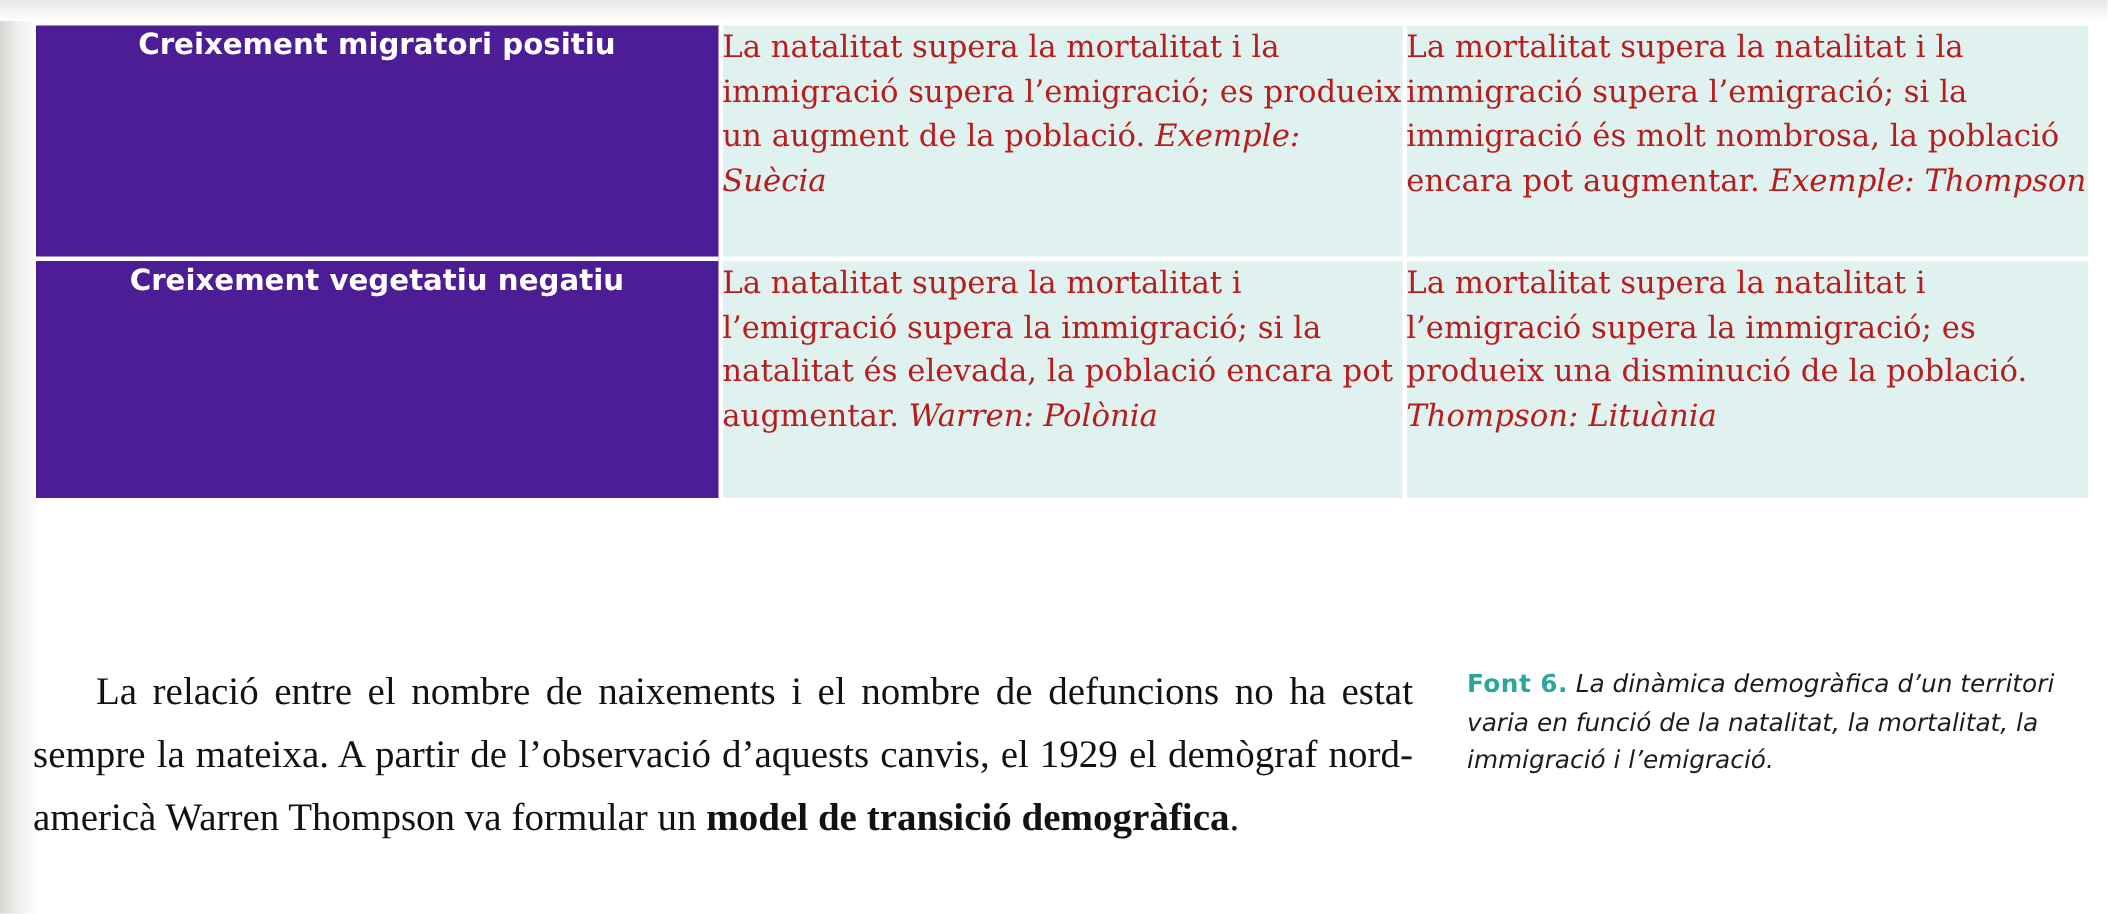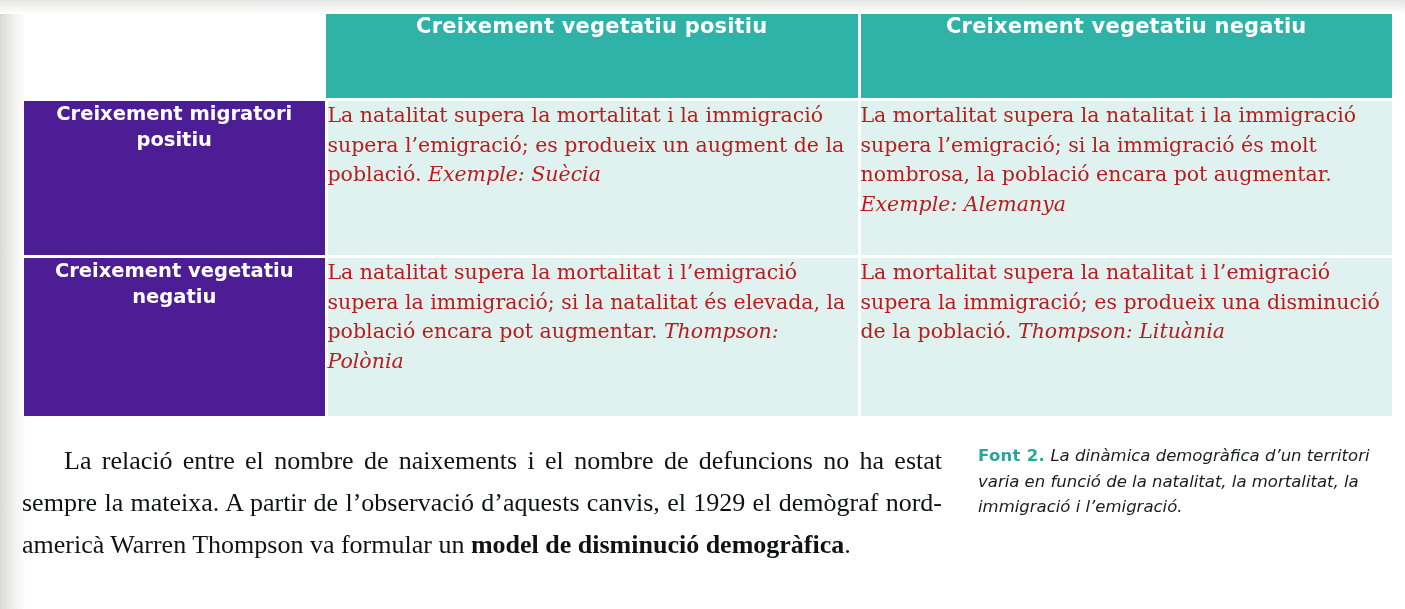--- a/index.html
+++ b/index.html
@@ -129,46 +129,41 @@
 </style>
 </head>
 <body>
 
 <div class="page-shade"></div>
 <div class="page-shade-top"></div>
 
 <div class="table-wrap">
   <table class="matrix">
     <tbody>
-        <tr>
-      <td class="corner-empty"></td>
-      <th class="col-head">Creixement vegetatiu positiu</th>
-      <th class="col-head">Creixement vegetatiu negatiu</th>
-    </tr>
     <tr class="r1">
       <td class="row-head">Creixement migratori positiu</td>
       <td class="cell">
         <span>La natalitat supera la mortalitat i la immigració supera l’emigració; es produeix un augment de la població. </span><em>Exemple: Suècia</em>
       </td>
       <td class="cell">
-        <span>La mortalitat supera la natalitat i la immigració supera l’emigració; si la immigració és molt nombrosa, la població encara pot augmentar. </span><em>Exemple: Alemanya</em>
+        <span>La mortalitat supera la natalitat i la immigració supera l’emigració; si la immigració és molt nombrosa, la població encara pot augmentar. </span><em>Exemple: Thompson</em>
       </td>
     </tr>
     <tr class="r2">
       <td class="row-head">Creixement vegetatiu negatiu</td>
       <td class="cell">
-        <span>La natalitat supera la mortalitat i l’emigració supera la immigració; si la natalitat és elevada, la població encara pot augmentar. </span><em>Thompson: Polònia</em>
+        <span>La natalitat supera la mortalitat i l’emigració supera la immigració; si la natalitat és elevada, la població encara pot augmentar. </span><em>Warren: Polònia</em>
       </td>
       <td class="cell">
         <span>La mortalitat supera la natalitat i l’emigració supera la immigració; es produeix una disminució de la població. </span><em>Thompson: Lituània</em>
       </td>
     </tr>
   </tbody>
     </table>
 </div>
 
 <div class="body-text">
-  <span class="indent"></span><span>La relació entre el nombre de naixements i el nombre de defuncions no ha estat sempre la mateixa. A partir de l’observació d’aquests canvis, el 1929 el demògraf nord-americà Warren Thompson va formular un </span><b>model de disminució demogràfica</b><span>.</span>
+  <span class="indent"></span><span>La relació entre el nombre de naixements i el nombre de defuncions no ha estat sempre la mateixa. A partir de l’observació d’aquests canvis, el 1929 el demògraf nord-americà Warren Thompson va formular un </span><b>model de transició demogràfica</b><span>.</span>
 </div>
 
 <div class="caption">
-  <span class="lbl">Font 2.</span><span> La dinàmica demogràfica d’un territori varia en funció de la natalitat, la mortalitat, la immigració i l’emigració.</span>
+  <span class="lbl">Font 6.</span><span> La dinàmica demogràfica d’un territori varia en funció de la natalitat, la mortalitat, la immigració i l’emigració.</span>
 </div>
 
 </body></html>

